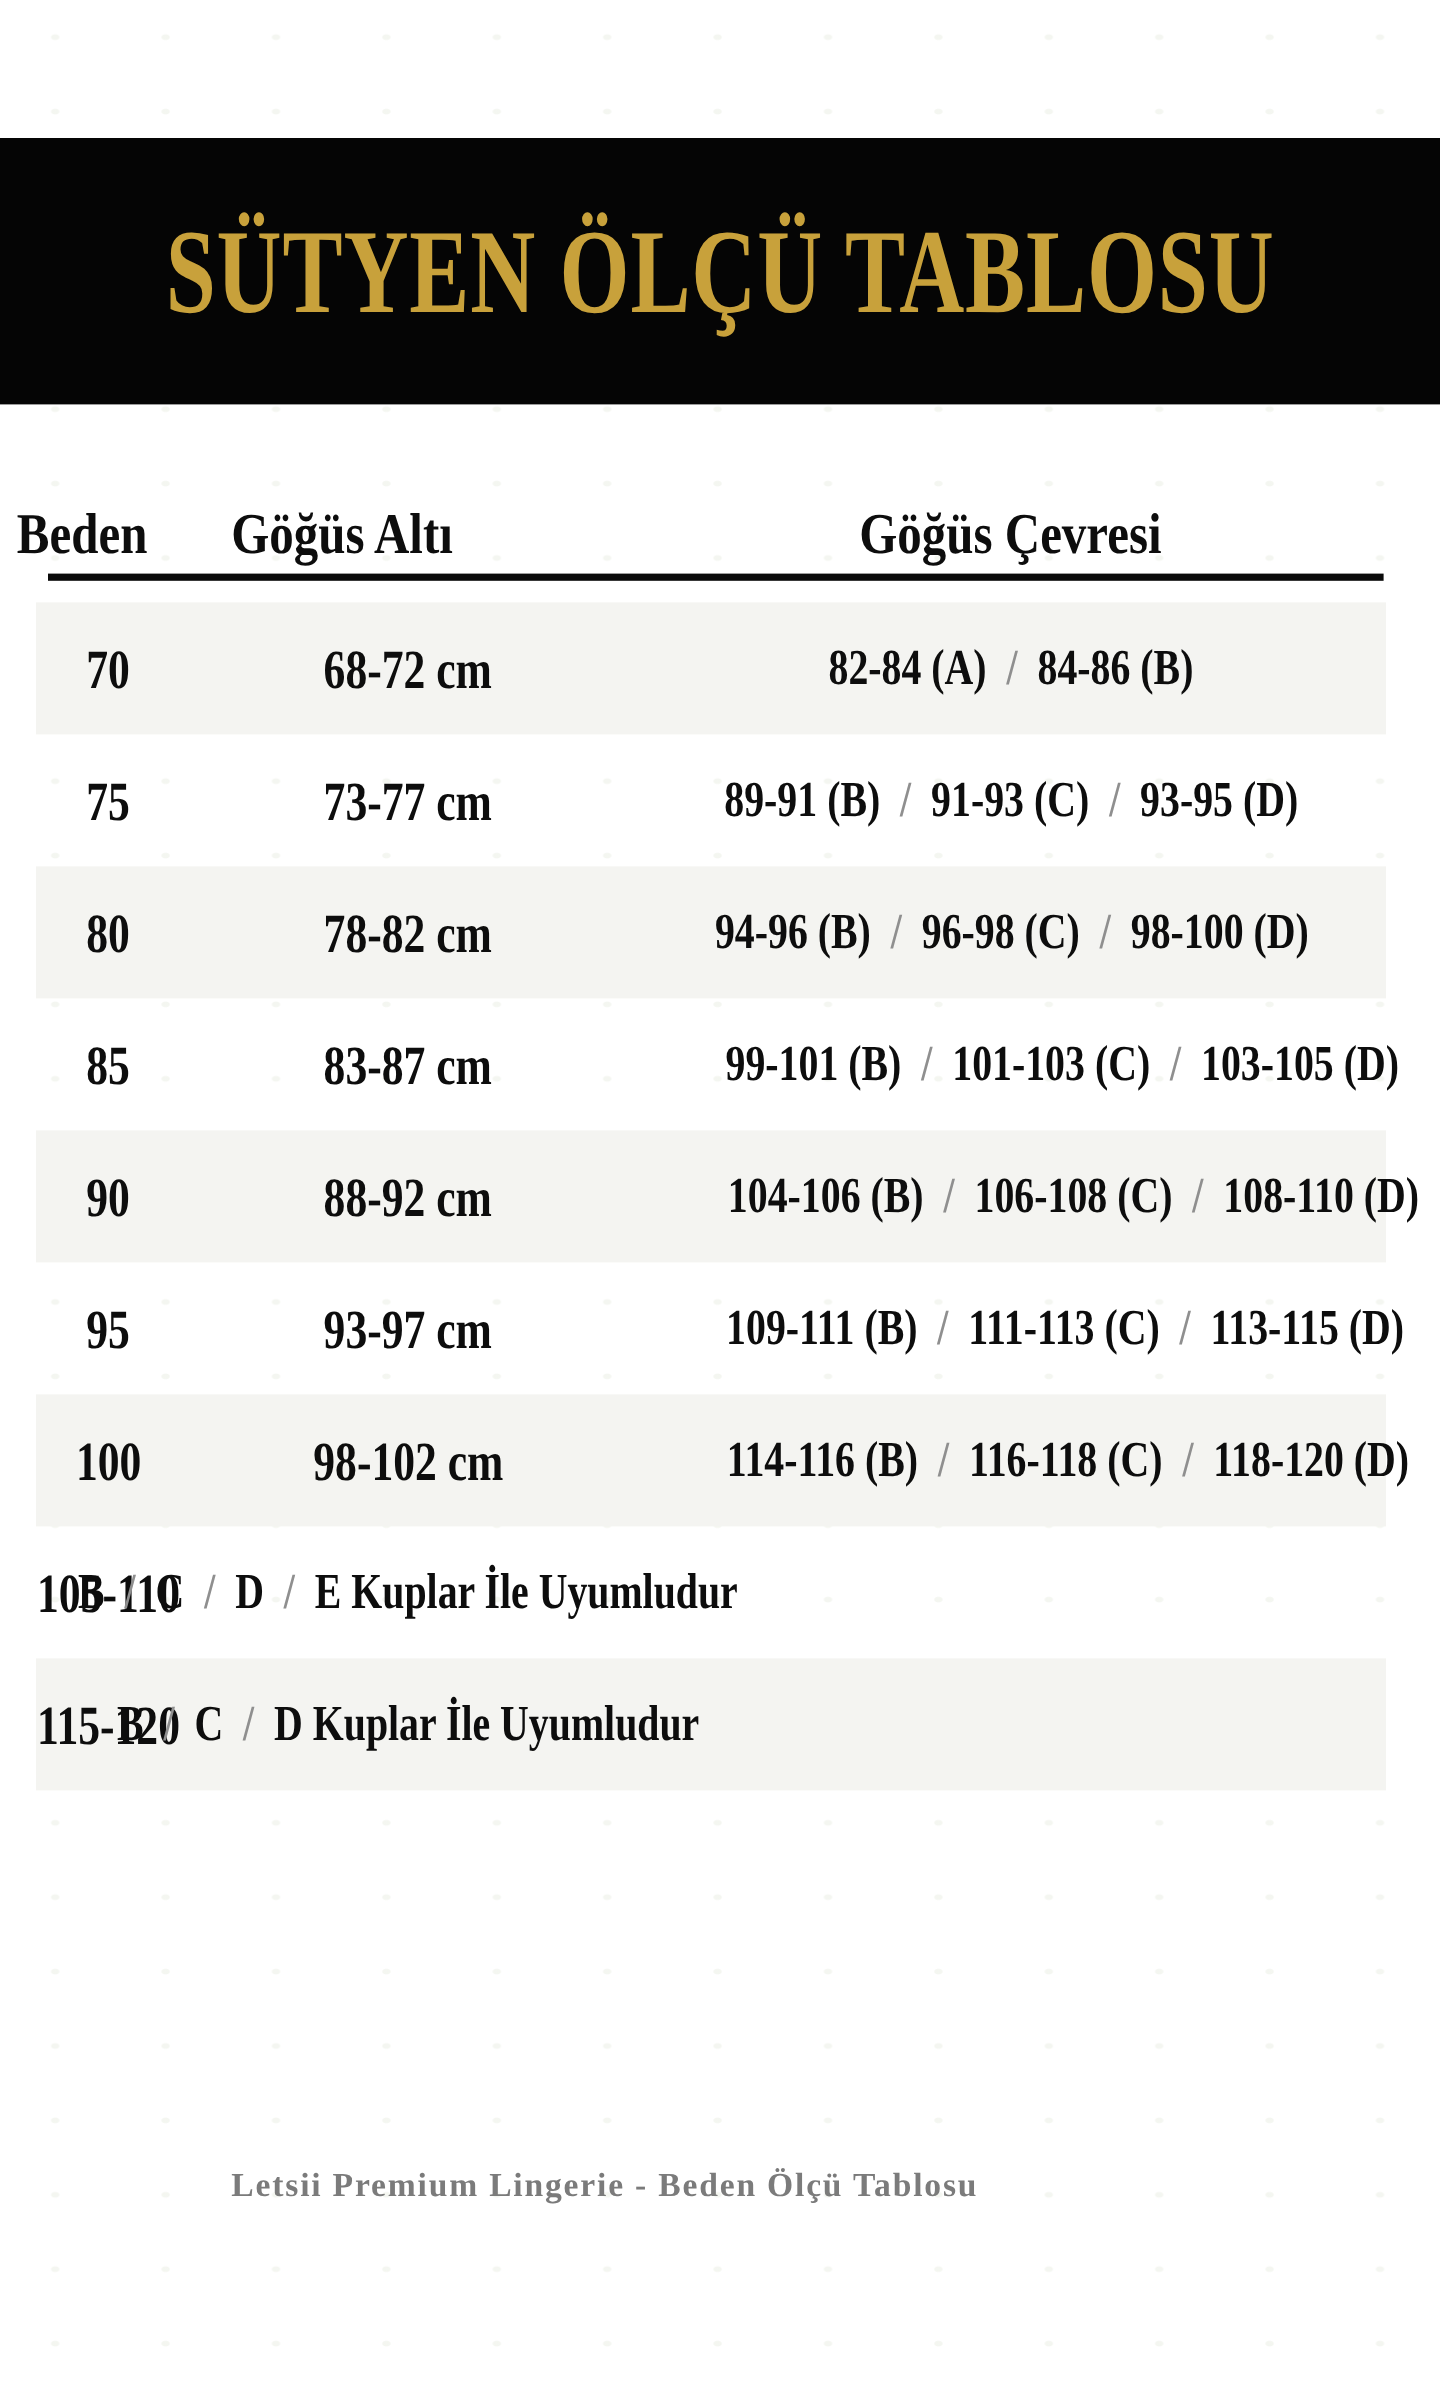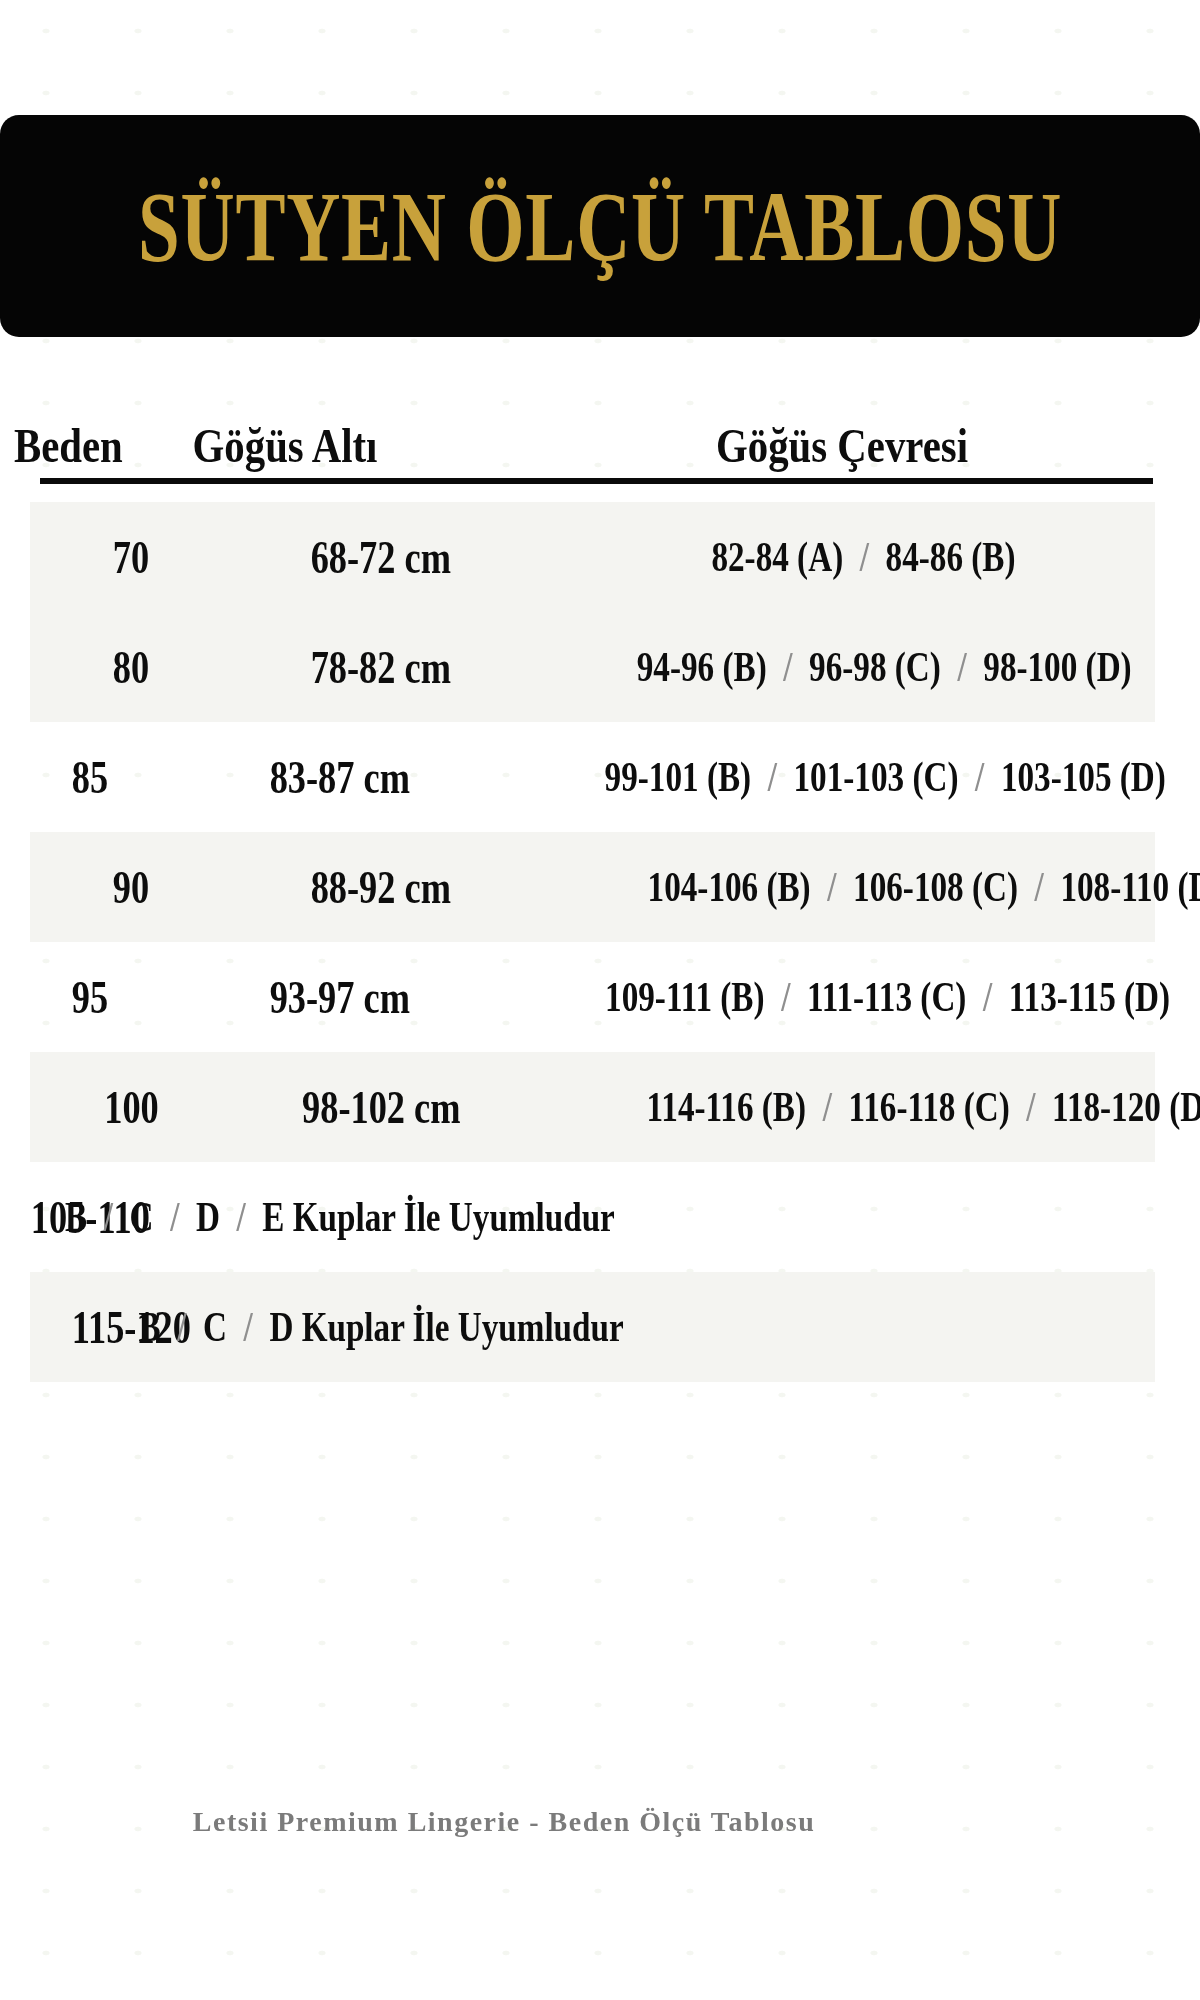--- a/index.html
+++ b/index.html
@@ -7,41 +7,41 @@
     position:relative; width:1200px; height:2000px; overflow:hidden;
     background-color:#ffffff;
     background-image: radial-gradient(rgba(205,215,190,0.22) 3px, transparent 4px);
     background-size: 92px 62px;
     font-family:"Liberation Serif","DejaVu Serif",serif;
     color:#0d0d0d;
   }
   .banner {
     position:absolute; top:115px; left:0; width:1200px; height:222px;
     background:var(--banner-bg,#050505);
-    display:flex; align-items:center; justify-content:center;border-radius:19px;
+    display:flex; align-items:center; justify-content:center;
   }
   .banner-title {
     color:var(--gold,#C8A13B); font-size:100px; font-weight:bold;
     white-space:nowrap; display:inline-block;
     transform:scaleX(0.75); transform-origin:center;
     letter-spacing:1px;
   }
   .thead { position:absolute; top:418px; left:0; width:1200px; height:60px; font-weight:bold; font-size:48px; }
   .th { position:absolute; top:0; white-space:nowrap; }
   .th .squeeze { transform:scaleX(0.85); }
   .th-beden { left:14px; }
   .th-beden .squeeze { transform-origin:left center; }
   .th-center { transform:translateX(-50%); }
   .header-rule { position:absolute; top:478px; left:40px; width:1113px; height:6px; background:#0a0a0a; }
   .table-rows { position:absolute; top:502px; left:30px; width:1125px; }
   .row {
     height:110px; display:grid; grid-template-columns:120px 380px 1fr;
     align-items:center; justify-items:center;
   }
-  .row.shaded { background:var(--row-shade,#F4F4F1);padding-left:41px; }
+  .row.shaded { background:var(--row-shade,#F4F4F1); }
   .cell { white-space:nowrap; font-weight:bold; }
   .cell.c0, .cell.c1 { font-size:46px; }
   .cell.c2 { font-size:42px; }
   .squeeze { display:inline-block; white-space:nowrap; transform:scaleX(0.79); transform-origin:center; }
   .slash { color:var(--slash-gray,#8F8F8F); font-weight:bold; }
   .footer {
     position:absolute; top:1806px; left:0; width:1008px; text-align:center;
     font-size:28px; font-weight:bold; letter-spacing:1.5px;
     color:var(--footer-gray,#7B7B7B); white-space:nowrap;
   }
@@ -67,20 +67,25 @@
     </div>
   </div>
 
   <div class="header-rule"></div>
 
   <div class="table-rows">
       <div class="row shaded">
         <div class="cell c0"><span class="squeeze">70</span></div>
         <div class="cell c1"><span class="squeeze">68-72 cm</span></div>
         <div class="cell c2"><span class="squeeze">82-84 (A)<span class="slash"> / </span>84-86 (B)</span></div>
+      </div>
+      <div class="row">
+        <div class="cell c0"><span class="squeeze">75</span></div>
+        <div class="cell c1"><span class="squeeze">73-77 cm</span></div>
+        <div class="cell c2"><span class="squeeze">89-91 (B)<span class="slash"> / </span>91-93 (C)<span class="slash"> / </span>93-95 (D)</span></div>
       </div>
       <div class="row shaded">
         <div class="cell c0"><span class="squeeze">80</span></div>
         <div class="cell c1"><span class="squeeze">78-82 cm</span></div>
         <div class="cell c2"><span class="squeeze">94-96 (B)<span class="slash"> / </span>96-98 (C)<span class="slash"> / </span>98-100 (D)</span></div>
       </div>
       <div class="row">
         <div class="cell c0"><span class="squeeze">85</span></div>
         <div class="cell c1"><span class="squeeze">83-87 cm</span></div>
         <div class="cell c2"><span class="squeeze">99-101 (B)<span class="slash"> / </span>101-103 (C)<span class="slash"> / </span>103-105 (D)</span></div>

